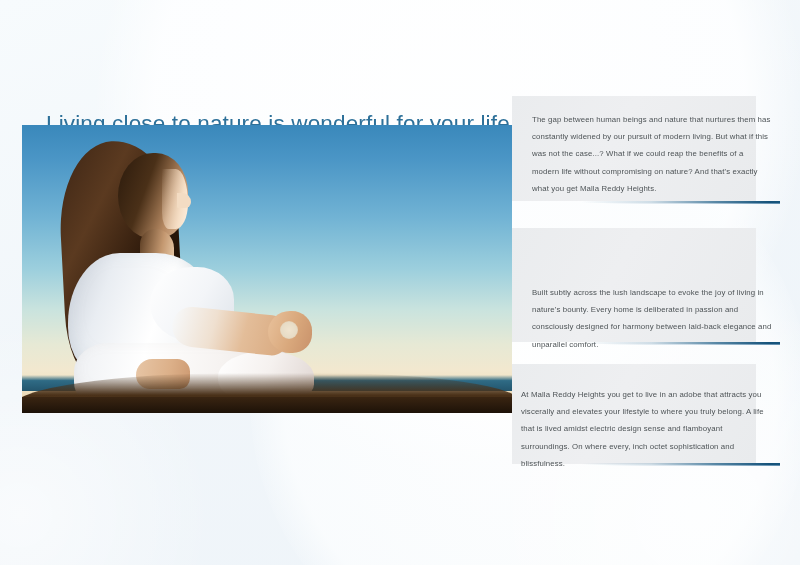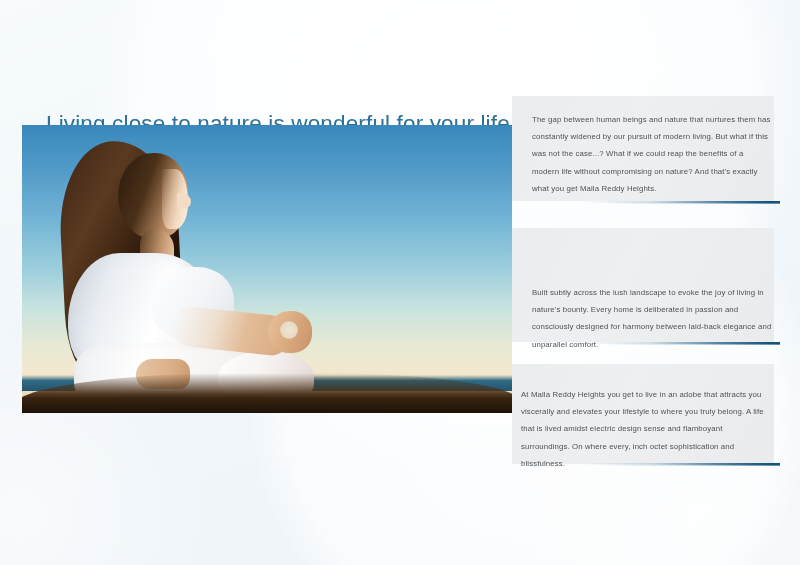--- a/index.html
+++ b/index.html
@@ -213,21 +213,20 @@
     background: linear-gradient(100deg, #e7c6a6 0%, #dcb089 60%, #cd9a72 100%);
     border-radius: 28px 22px 18px 24px;
   }
 
   
   .panel {
     position: absolute;
     left: 512px;
     width: 244px;
     background: linear-gradient(118deg, #eaecee 0%, #eeeff1 42%, #e9ebed 100%);
-    padding-left: 18px;
   }
   .panel-body {
     font-size: 7.8px;
     line-height: 17.3px;
     color: #4d5356;
     letter-spacing: .12px;
   }
   .panel-1 { top: 96px;  height: 105px; }
   .panel-2 { top: 228px; height: 114px; }
   .panel-3 { top: 364px; height: 100px; }

